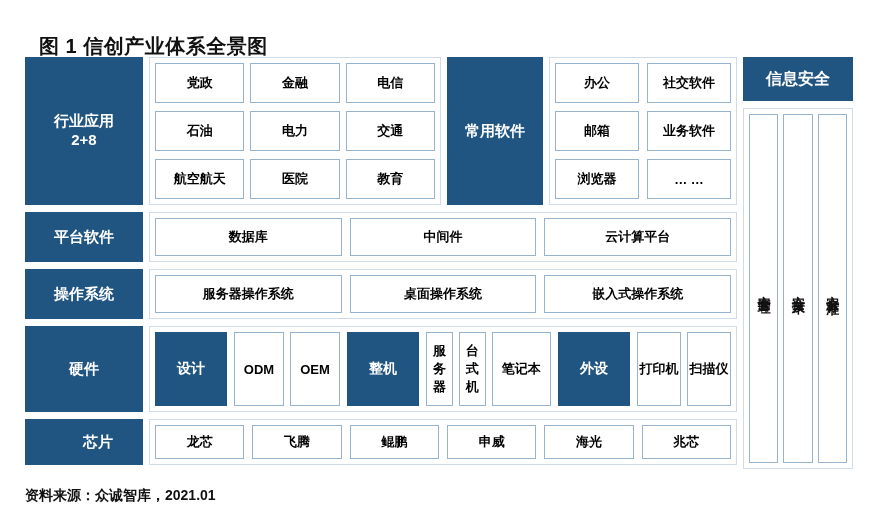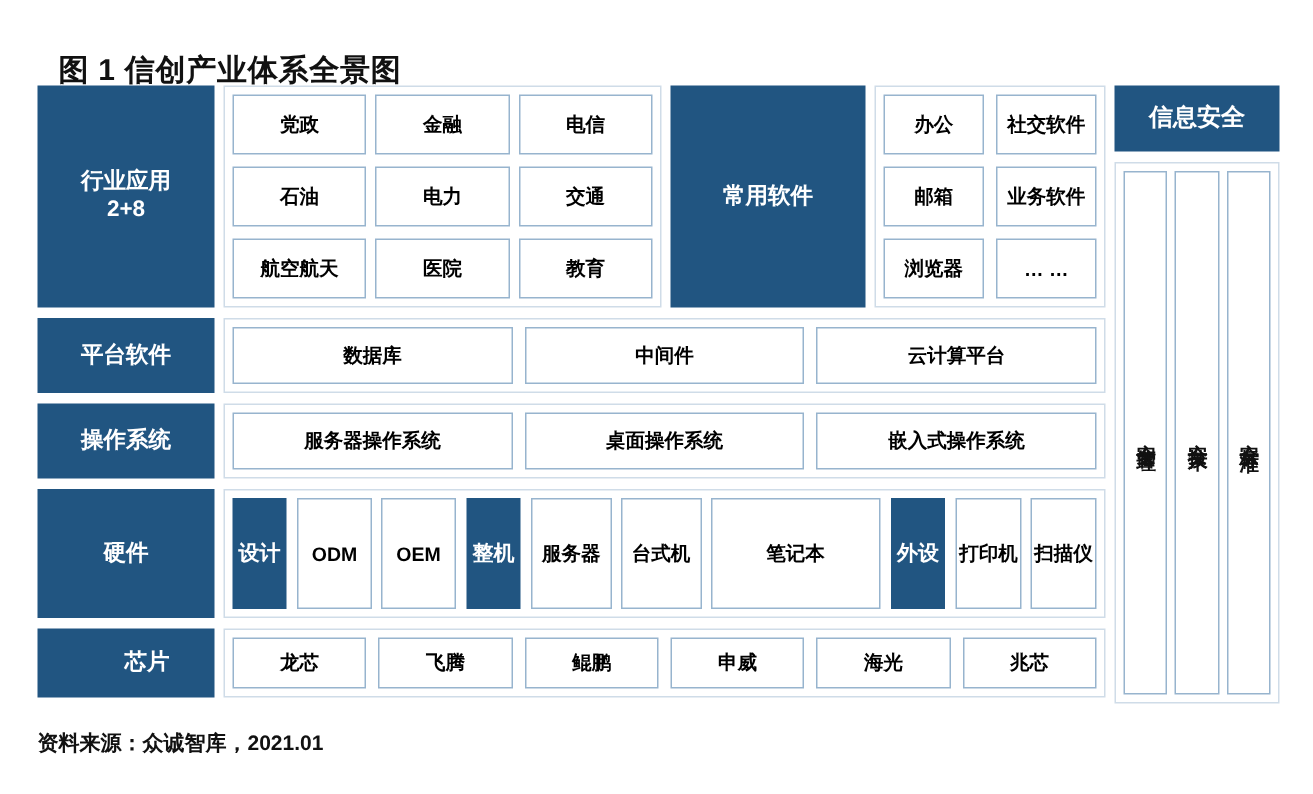--- a/index.html
+++ b/index.html
@@ -100,21 +100,21 @@
     justify-content: space-between;
   }
   .apps-row {
     display: flex;
     gap: 6px;
     height: 40px;
   }
   .apps-row .cell { flex: 1; }
 
   .row1 .label-cs {
-    width: 130px;
+    width: 96px;
     font-size: 15px;
   }
   .row1 .cs-panel {
     flex: 1;
     flex-direction: column;
     justify-content: space-between;
   }
   .cs-row {
     display: flex;
     gap: 8px;
@@ -149,21 +149,21 @@
     width: 118px;
     font-size: 15px;
   }
   .row-hw .hw-panel {
     flex: 1;
     gap: 7px;
     align-items: stretch;
   }
   .hw-sub {
     font-size: 14px;
-    width: 36px;
+    width: 72px;
     flex: none;
   }
   .hw-grid {
     display: flex;
     flex-direction: row;
     gap: 6px;
     justify-content: space-between;
   }
   .hw-grid-row {
     display: flex;

